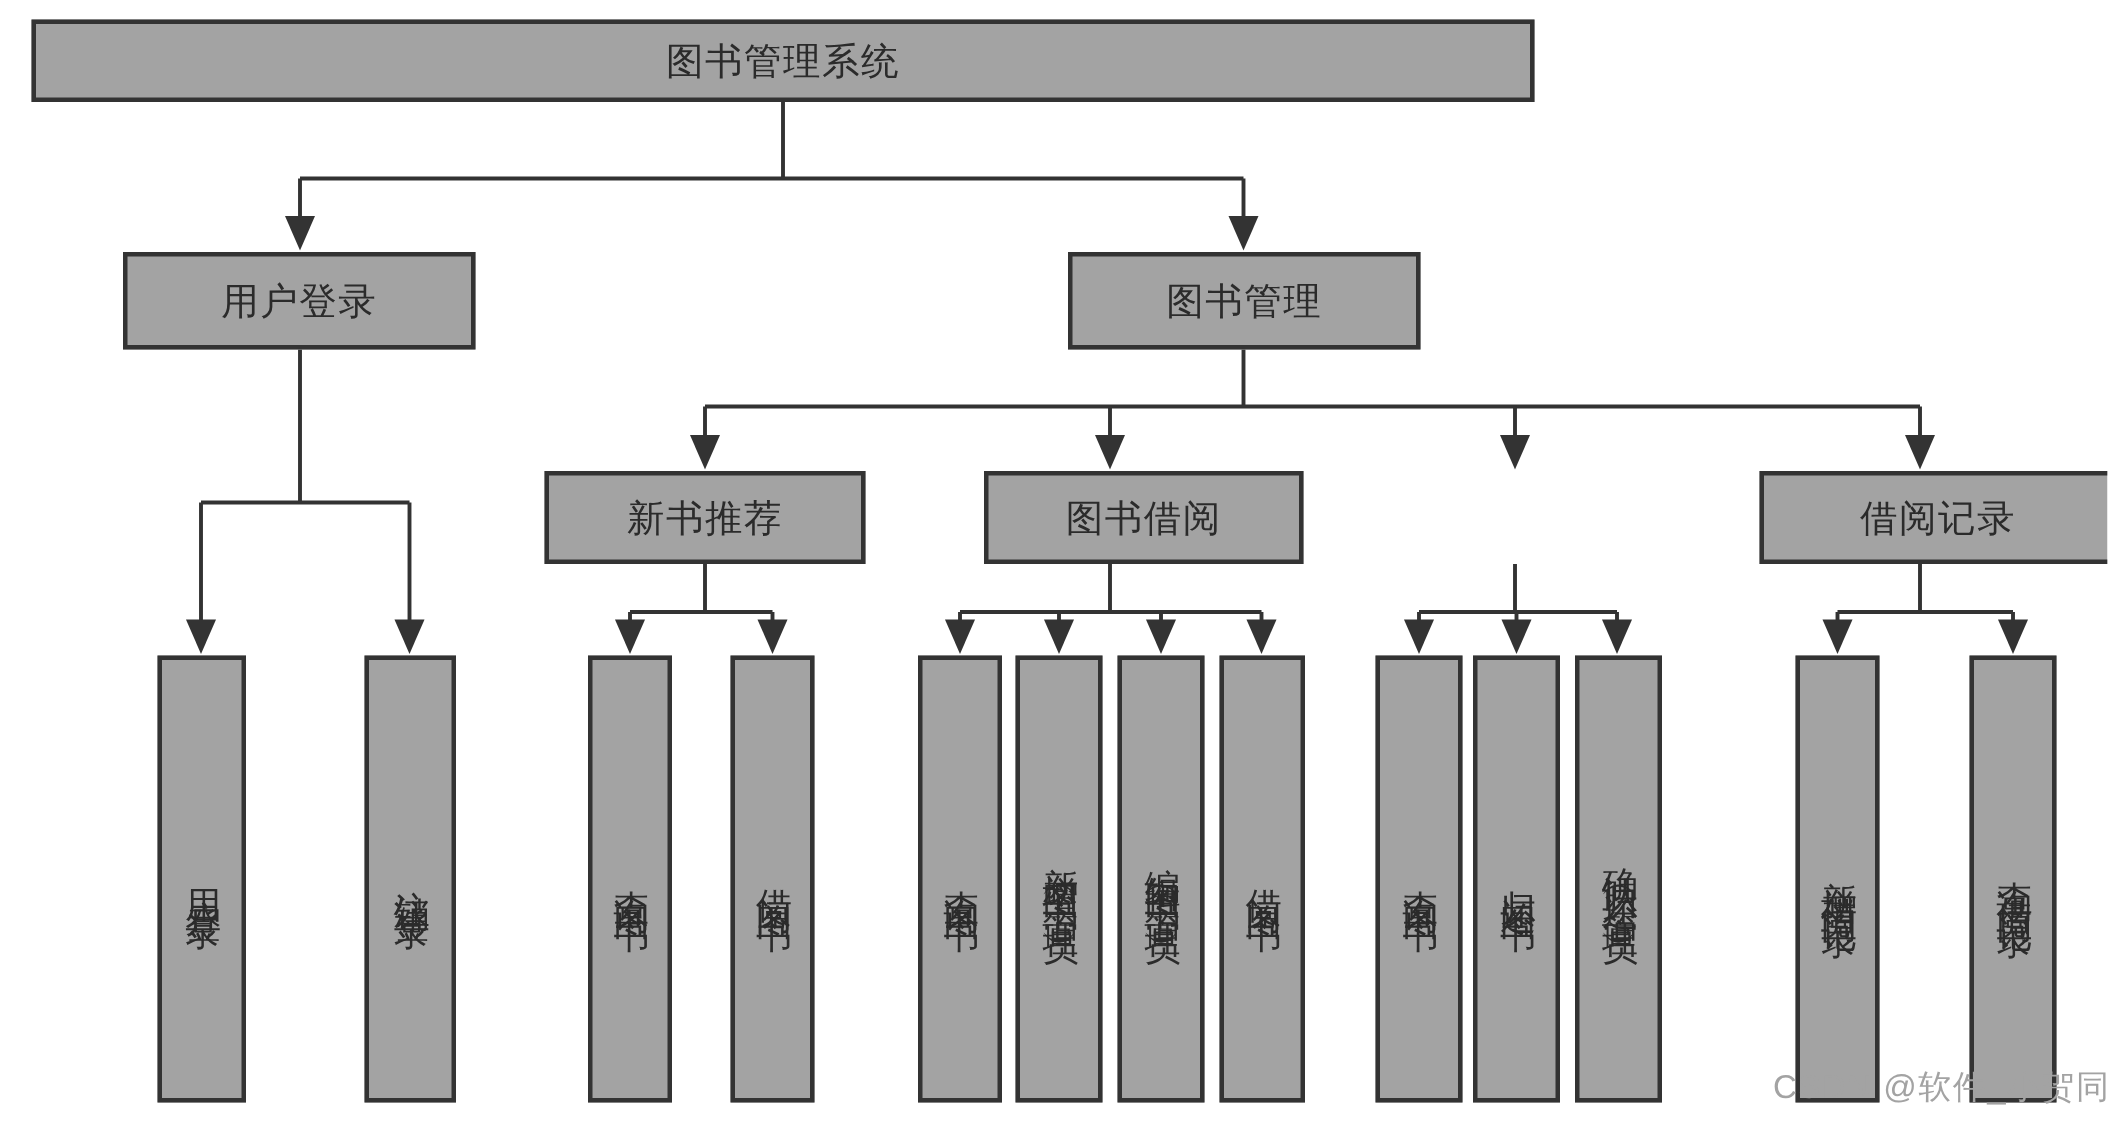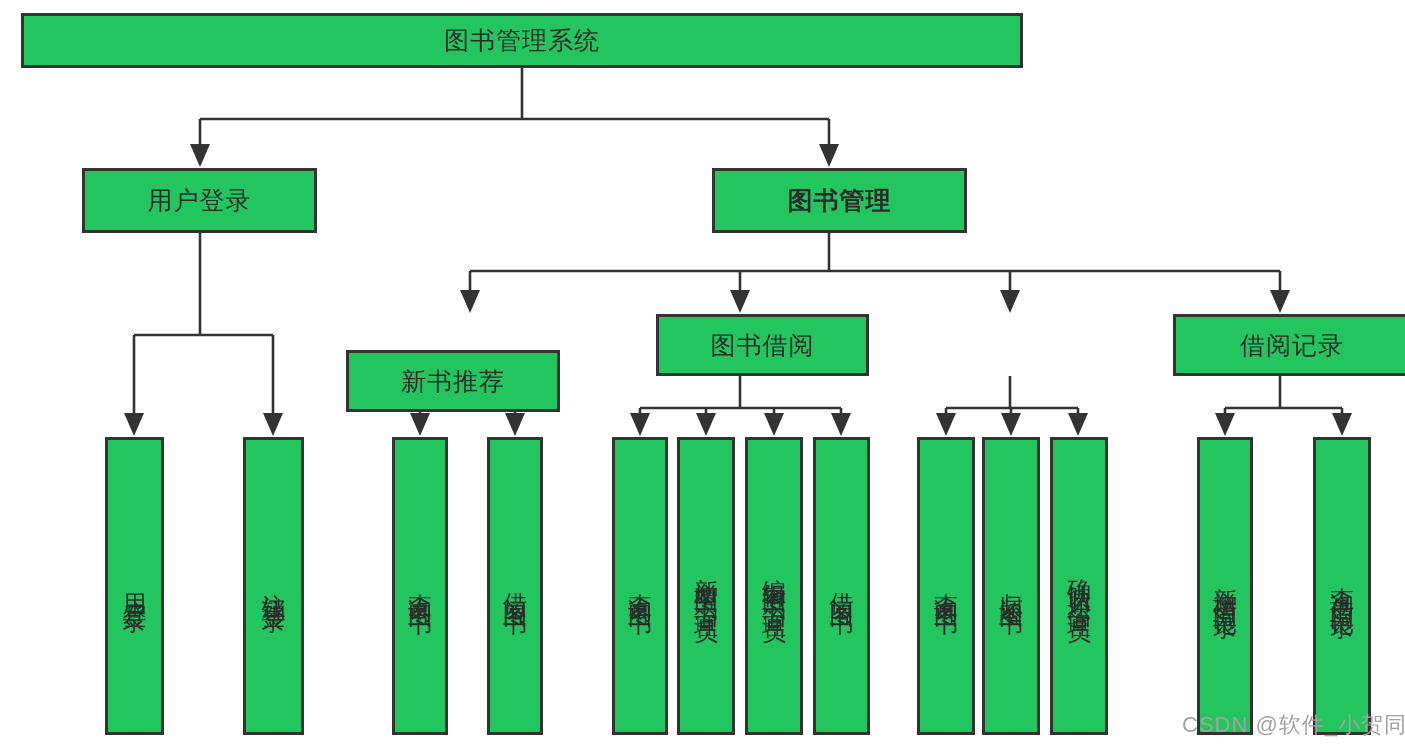--- a/index.html
+++ b/index.html
@@ -17,21 +17,21 @@
   }
   #wires {
     position: absolute;
     left: 0; top: 0;
     width: 1405px; height: 747px;
   }
   .box {
     position: absolute;
     box-sizing: border-box;
     border: 3px solid #333333;
-    background: #22c55e;
+    background: #a3a3a3;
     display: flex;
     align-items: center;
     justify-content: center;
     color: #2b2b2b;
   }
   .h-label {
     font-size: 25px;
     letter-spacing: 1px;
     white-space: nowrap;
   }
@@ -129,25 +129,25 @@
     </g>
   </svg>
 
   <div class="box" style="left:21px; top:13px; width:1002px; height:55px;">
     <span class="h-label">图书管理系统</span>
   </div>
 
   <div class="box" style="left:82px; top:168px; width:235px; height:65px;">
     <span class="h-label">用户登录</span>
   </div>
-  <div class="box" style="left:712px; top:168px; width:255px; height:65px;font-weight:bold;">
+  <div class="box" style="left:712px; top:168px; width:235px; height:65px;">
     <span class="h-label">图书管理</span>
   </div>
 
-  <div class="box" style="left:346px; top:314px; width:214px; height:62px;margin-top:36px;">
+  <div class="box" style="left:363px; top:314px; width:214px; height:62px;">
     <span class="h-label">新书推荐</span>
   </div>
   <div class="box" style="left:656px; top:314px; width:213px; height:62px;">
     <span class="h-label">图书借阅</span>
   </div>
   <div class="box" style="left:1173px; top:314px; width:238px; height:62px;">
     <span class="h-label">借阅记录</span>
   </div>
 
   <div class="box leaf" style="left:105px; top:437px; width:59px; height:298px;">

